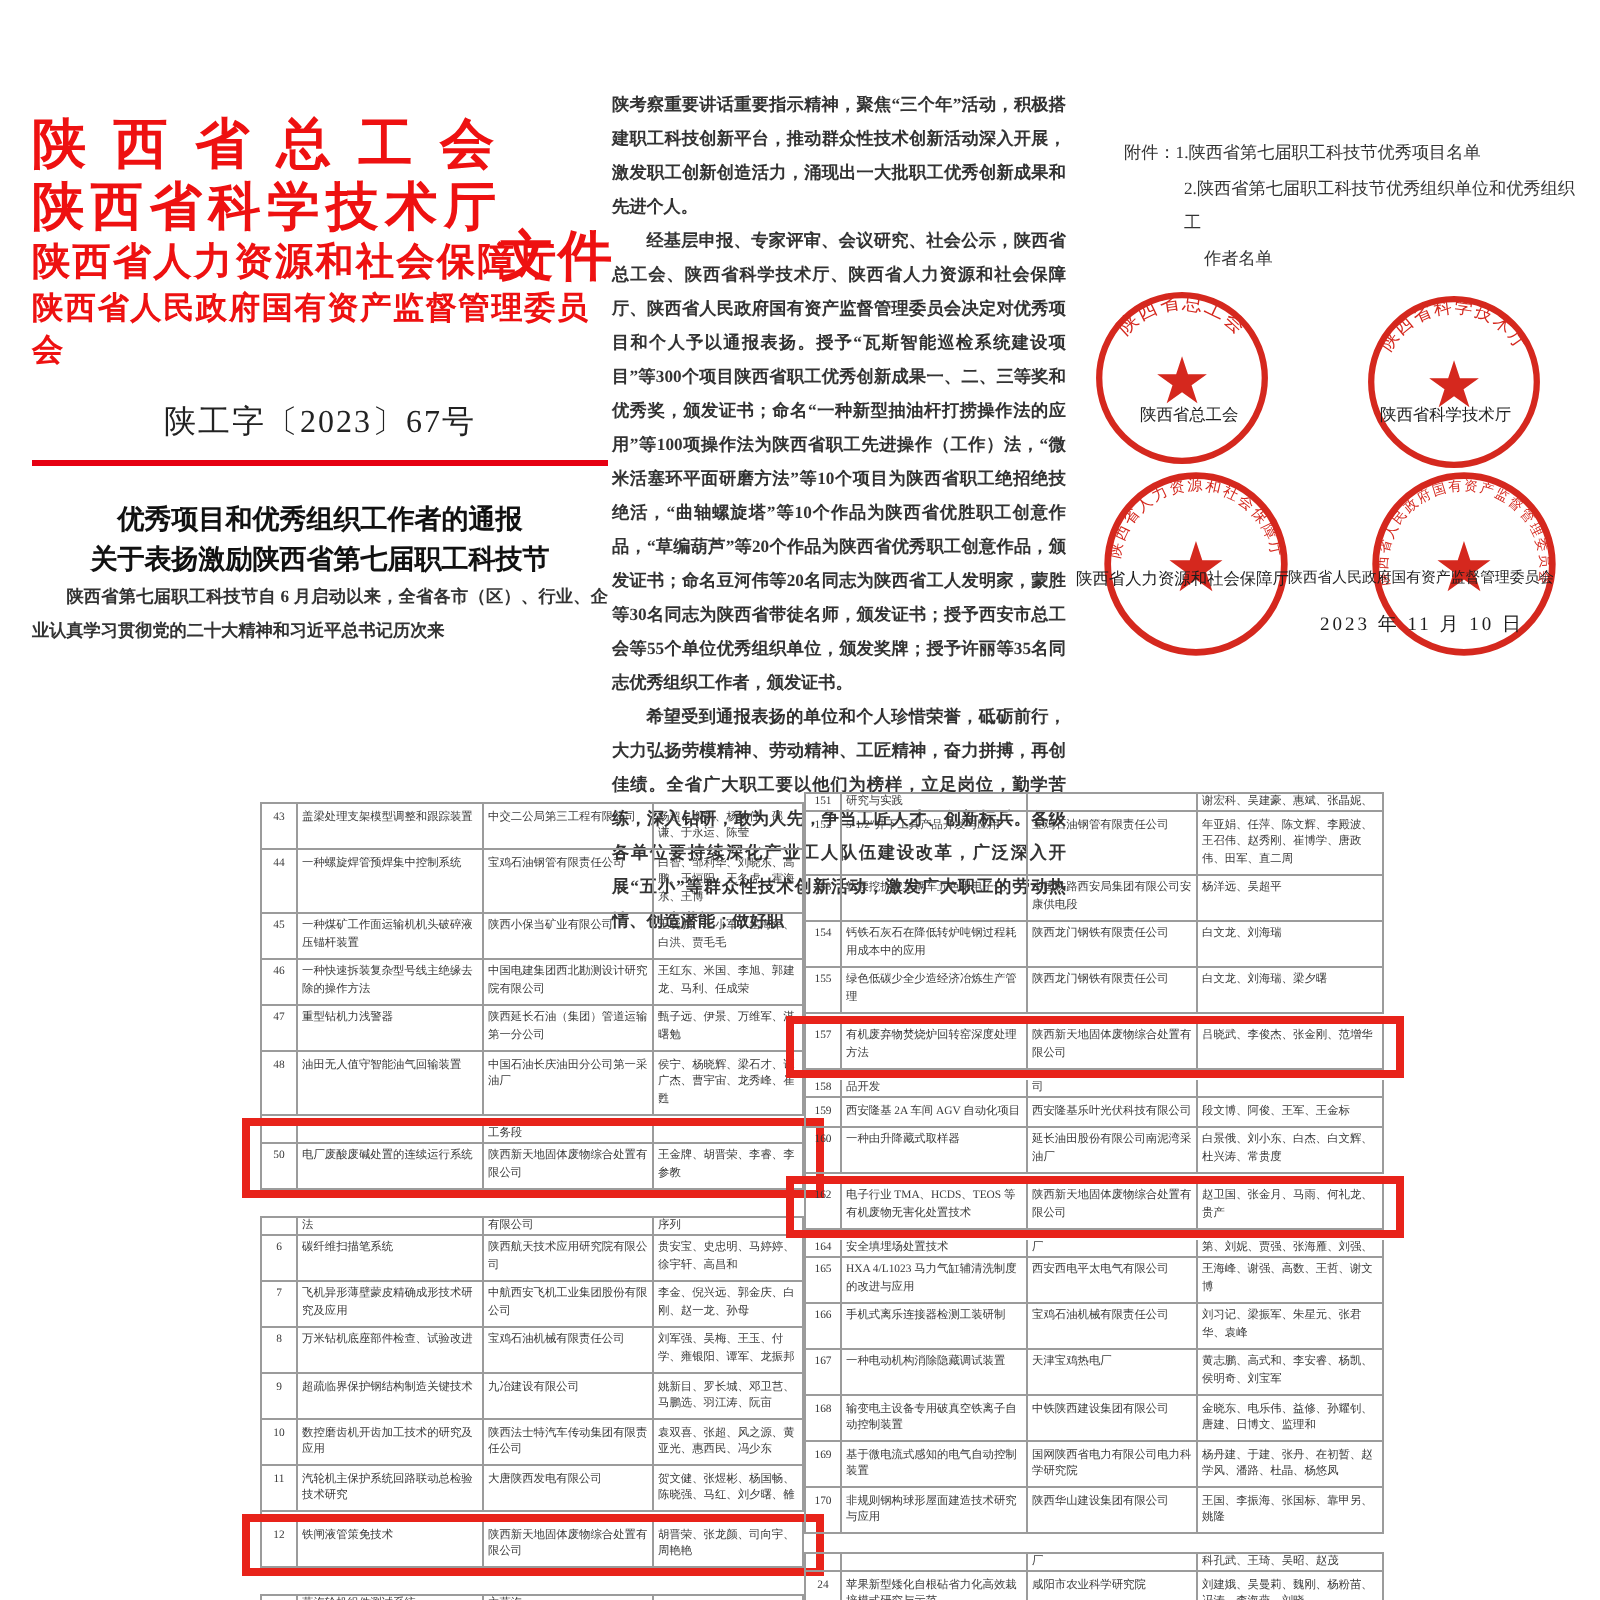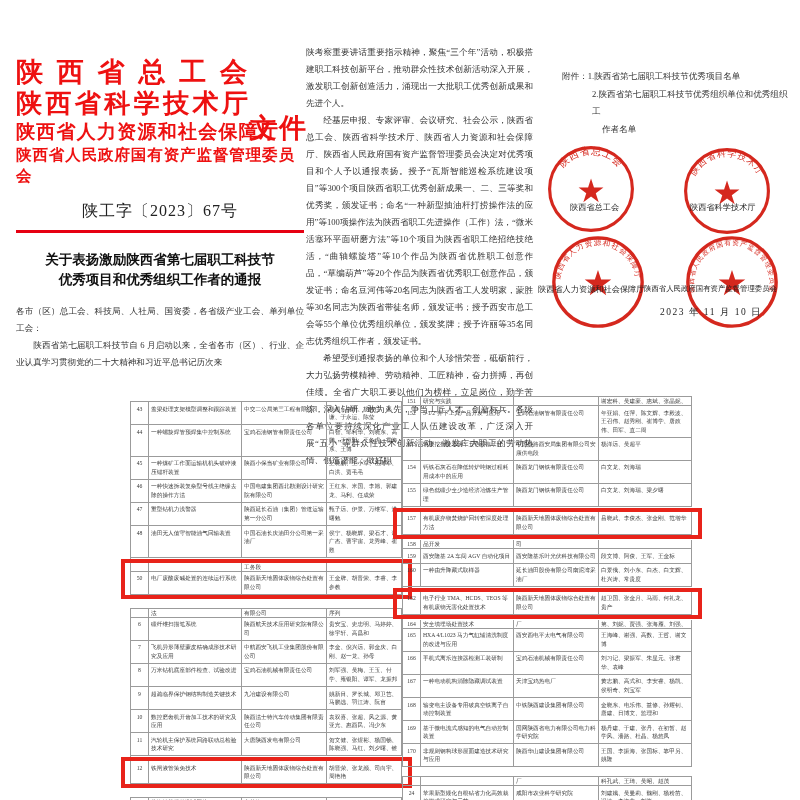--- a/index.html
+++ b/index.html
@@ -17,21 +17,21 @@
   .hl1{width:232px;font-size:27px;line-height:32px;letter-spacing:1px;}
   .hl2{width:232px;font-size:26px;line-height:31px;}
   .hl3{width:262px;font-size:19px;line-height:25px;}
   .hl4{width:278px;font-size:15.5px;line-height:21px;}
   .wenjian{position:absolute;right:-4px;top:54px;font-size:27px;letter-spacing:2px;color:#ee1111;}
 
   .docnum{text-align:center;font-size:16px;margin-top:15px;letter-spacing:1px;color:#222;}
   .redrule{height:3px;background:#e60012;margin-top:8px;}
   .title{margin-top:17px;text-align:center;font-weight:bold;font-size:13.5px;line-height:20px;color:#111;}
 
-  .bt{font-size:8.6px;line-height:17px;text-align:justify;color:#333;}
+  .bt{font-size:8.6px;line-height:17px;text-align:justify;color:#333;font-weight:bold;}
   .ind{text-indent:2em;}
   #col1 .bt{margin-top:13px;}
 
   .attach{margin-top:24px;font-size:8.6px;line-height:17.5px;color:#333;padding-left:22px;}
   .attach .a2{padding-left:30px;}
   .attach .a3{padding-left:40px;}
 
   
   .sealwrap{position:relative;margin-top:6px;height:210px;}
   .seal{position:absolute;}
@@ -58,24 +58,23 @@
   <div class="hdr">
     <div class="jline hl1">陕西省总工会</div>
     <div class="jline hl2">陕西省科学技术厅</div>
     <div class="jline hl3">陕西省人力资源和社会保障厅</div>
     <div class="jline hl4">陕西省人民政府国有资产监督管理委员会</div>
     <div class="wenjian">文件</div>
   </div>
   <div class="docnum">陕工字〔2023〕67号</div>
   <div class="redrule"></div>
   <div class="title">
+    <div>优秀项目和优秀组织工作者的通报</div>
     <div>关于表扬激励陕西省第七届职工科技节</div>
-    <div>优秀项目和优秀组织工作者的通报</div>
-  </div>
-  <div class="bt">各市（区）总工会、科技局、人社局、国资委，各省级产业工会、单列单位工会：</div>
+  </div>
   <div class="bt ind" style="margin-top:0;">陕西省第七届职工科技节自 6 月启动以来，全省各市（区）、行业、企业认真学习贯彻党的二十大精神和习近平总书记历次来</div>
 </div>
 
 <div class="abs" id="col2">
   <div class="bt">陕考察重要讲话重要指示精神，聚焦“三个年”活动，积极搭建职工科技创新平台，推动群众性技术创新活动深入开展，激发职工创新创造活力，涌现出一大批职工优秀创新成果和先进个人。</div>
   <div class="bt ind">经基层申报、专家评审、会议研究、社会公示，陕西省总工会、陕西省科学技术厅、陕西省人力资源和社会保障厅、陕西省人民政府国有资产监督管理委员会决定对优秀项目和个人予以通报表扬。授予“瓦斯智能巡检系统建设项目”等300个项目陕西省职工优秀创新成果一、二、三等奖和优秀奖，颁发证书；命名“一种新型抽油杆打捞操作法的应用”等100项操作法为陕西省职工先进操作（工作）法，“微米活塞环平面研磨方法”等10个项目为陕西省职工绝招绝技绝活，“曲轴螺旋塔”等10个作品为陕西省优胜职工创意作品，“草编葫芦”等20个作品为陕西省优秀职工创意作品，颁发证书；命名豆河伟等20名同志为陕西省工人发明家，蒙胜等30名同志为陕西省带徒名师，颁发证书；授予西安市总工会等55个单位优秀组织单位，颁发奖牌；授予许丽等35名同志优秀组织工作者，颁发证书。</div>
   <div class="bt ind">希望受到通报表扬的单位和个人珍惜荣誉，砥砺前行，大力弘扬劳模精神、劳动精神、工匠精神，奋力拼搏，再创佳绩。全省广大职工要以他们为榜样，立足岗位，勤学苦练，深入钻研，敢为人先，争当工匠人才、创新标兵。各级各单位要持续深化产业工人队伍建设改革，广泛深入开展“五小”等群众性技术创新活动，激发广大职工的劳动热情、创造潜能；做好职</div>
 </div>
 
 <div class="abs" id="col3">

